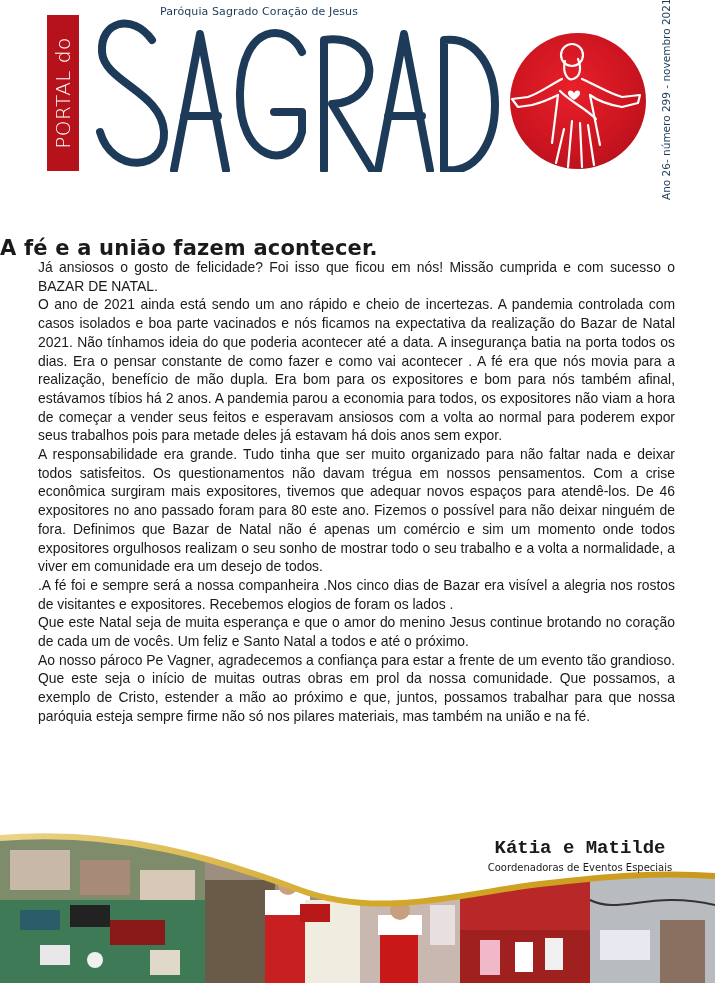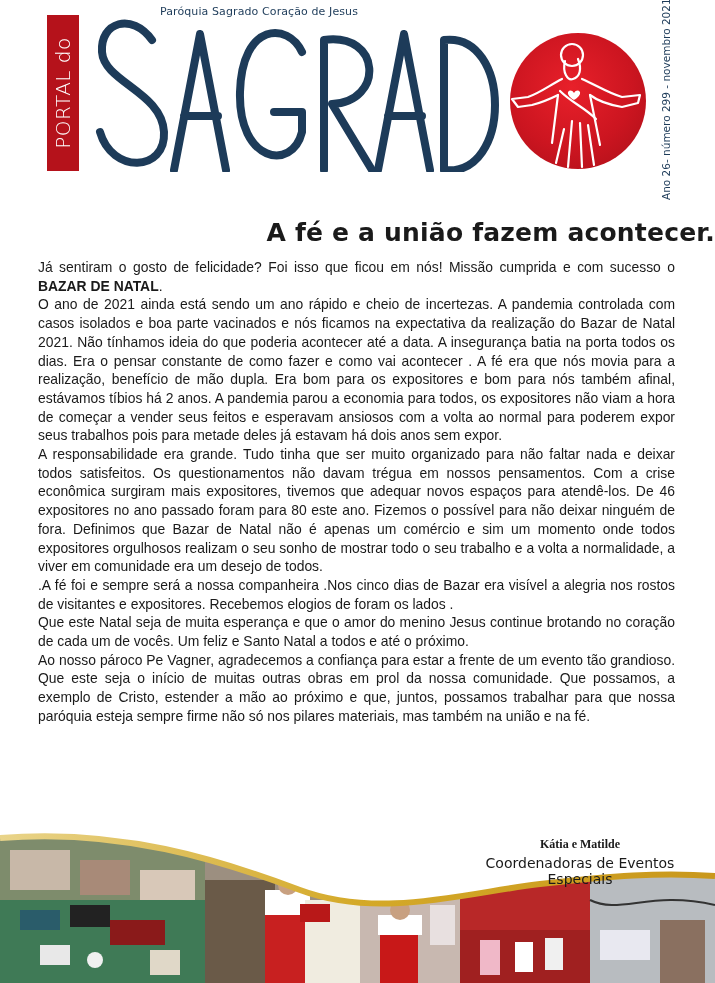--- a/index.html
+++ b/index.html
@@ -10,31 +10,31 @@
     .portal-box { position: absolute; left: 47px; top: 15px; width: 32px; height: 156px; background: #b5121b; }
     .portal-text { position: absolute; left: 47px; top: 15px; width: 156px; height: 32px; transform-origin: 0 0; transform: translate(0px,156px) rotate(-90deg); color: #fff; font-family: "DejaVu Sans", sans-serif; font-size: 20px; letter-spacing: 0.5px; line-height: 32px; text-align: center; font-weight: 300; }
     .parish-name { position: absolute; left: 160px; top: 5px; font-family: "DejaVu Sans", sans-serif; font-size: 11px; color: #1d3b59; white-space: nowrap; letter-spacing: 0.1px; }
     .sagrado-word { position: absolute; left: 92px; top: 12px; width: 420px; height: 160px; }
     .sagrado-word svg { width: 100%; height: 100%; }
     .logo-circle { position: absolute; left: 510px; top: 33px; width: 136px; height: 136px; border-radius: 50%; background: radial-gradient(circle at 45% 40%, #e8202a 0%, #cc1520 55%, #a80f18 100%); overflow: hidden; }
     .logo-circle svg { width: 100%; height: 100%; }
     .issue-info { position: absolute; left: 657px; top: 200px; width: 190px; height: 18px; transform-origin: 0 0; transform: rotate(-90deg); font-size: 10.5px; color: #1d3b59; white-space: nowrap; line-height: 18px; }
 
     
-    .headline { position: absolute; left: 0; top: 201px; width: 715px; text-align: right; font-family: "DejaVu Sans", sans-serif; font-weight: bold; font-size: 25px; color: #1a1a1a; letter-spacing: 0.2px; }
+    .headline { position: absolute; left: 0; top: 222px; width: 715px; text-align: left; font-family: "DejaVu Sans", sans-serif; font-weight: bold; font-size: 21px; color: #1a1a1a; letter-spacing: 0.2px; }
 
     
     .article { position: absolute; left: 38px; top: 258px; width: 637px; font-family: "Liberation Sans", sans-serif; font-size: 13.9px; line-height: 18.7px; color: #1a1a1a; text-align: justify; }
     .article p { margin: 0; }
-    .article b { font-weight: bold; }
+    .article b { font-weight: normal; }
 
     
     .signature { position: absolute; left: 460px; top: 837px; width: 240px; text-align: center; }
-    .sig-names { font-family: Liberation Serif, serif; font-weight: bold; font-size: 12px; color: #1a1a1a; }
-    .sig-role { font-family: "DejaVu Sans", sans-serif; font-size: 14px; color: #1a1a1a; margin-top: 3px; }
+    .sig-names { font-family: Liberation Mono, monospace; font-weight: bold; font-size: 19px; color: #1a1a1a; }
+    .sig-role { font-family: "DejaVu Sans", sans-serif; font-size: 10px; color: #1a1a1a; margin-top: 3px; }
 
     
     .collage { position: absolute; left: 0; top: 820px; width: 715px; height: 163px; }
     .collage svg { width: 100%; height: 100%; display: block; }
   </style>
 </head>
 <body>
 
 <header class="masthead">
   <div class="portal-box"></div>
@@ -72,21 +72,21 @@
     </svg>
   </div>
 
   <div class="issue-info">Ano 26- número 299 - novembro 2021</div>
 </header>
 
 <h1 class="headline">A fé e a união fazem acontecer.</h1>
 
 <article class="article">
   <p>
-    <span>Já sentiram o gosto de felicidade? Foi isso que ficou em nós! Missão cumprida e com sucesso o </span><b>BAZAR DE NATAL</b><span>.</span>
+    <span>Já ansiosos o gosto de felicidade? Foi isso que ficou em nós! Missão cumprida e com sucesso o </span><b>BAZAR DE NATAL</b><span>.</span>
   </p>
   <p>O ano de 2021 ainda está sendo um ano rápido e cheio de incertezas. A pandemia controlada com casos isolados e boa parte vacinados e nós ficamos na expectativa da realização do Bazar de Natal 2021. Não tínhamos ideia do que poderia acontecer até a data. A insegurança batia na porta todos os dias. Era o pensar constante de como fazer e como vai acontecer . A fé era que nós movia para a realização, benefício de mão dupla.  Era bom para os expositores e bom para nós também afinal, estávamos tíbios há 2 anos. A pandemia parou a economia para todos, os expositores não viam a hora de começar a vender seus feitos e esperavam ansiosos com a volta ao normal para poderem expor seus trabalhos pois para metade deles já estavam há dois anos sem expor.</p>
   <p>A responsabilidade era grande. Tudo tinha que ser muito organizado para não faltar nada e deixar todos satisfeitos. Os questionamentos não davam trégua em nossos pensamentos. Com a crise econômica surgiram mais expositores, tivemos que adequar novos espaços para atendê-los. De 46 expositores no ano passado foram para 80 este ano. Fizemos o possível para não deixar ninguém de fora. Definimos que Bazar de Natal não é apenas um comércio e sim um momento onde todos expositores orgulhosos realizam o seu sonho de mostrar todo o seu trabalho e a volta a normalidade, a viver em comunidade  era um desejo de todos.</p>
   <p>.A fé foi e sempre será a nossa companheira .Nos cinco dias de Bazar era visível a alegria nos rostos de visitantes e expositores.  Recebemos elogios de foram os lados .</p>
   <p>Que este Natal seja de muita esperança e que o amor do menino Jesus continue brotando no coração de cada um de vocês. Um feliz e Santo Natal a todos e até o próximo.</p>
   <p>Ao nosso pároco Pe Vagner, agradecemos a confiança para estar a frente de um evento tão grandioso. Que este seja o início de muitas outras obras em prol da nossa comunidade. Que possamos, a exemplo de Cristo, estender a mão ao próximo e que, juntos, possamos trabalhar para que nossa paróquia esteja sempre firme não só nos pilares materiais, mas também na união e na fé.</p>
 </article>
 
 <div class="collage">
   <svg viewBox="0 0 715 163" xmlns="http://www.w3.org/2000/svg" preserveAspectRatio="none">

